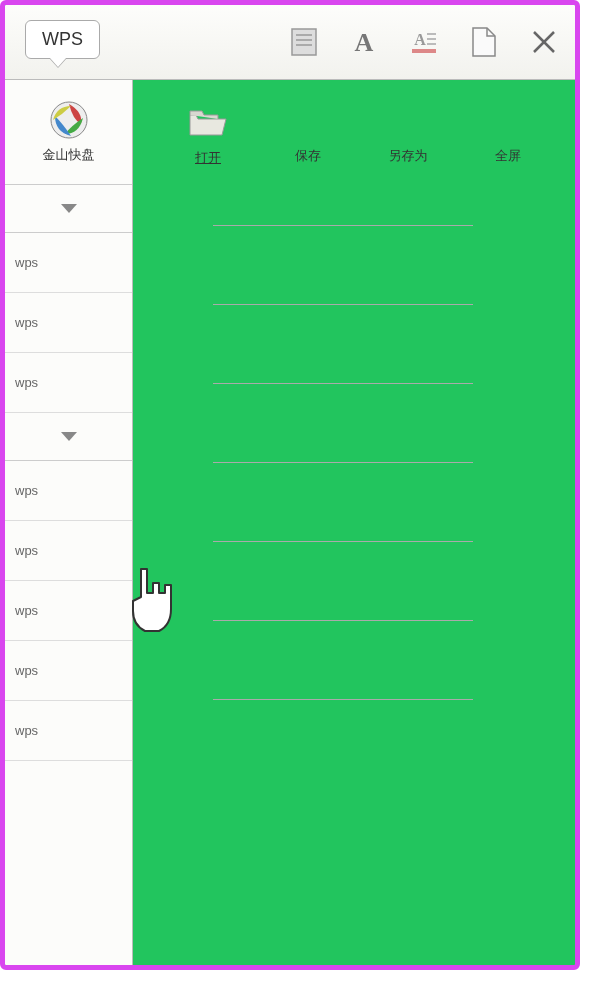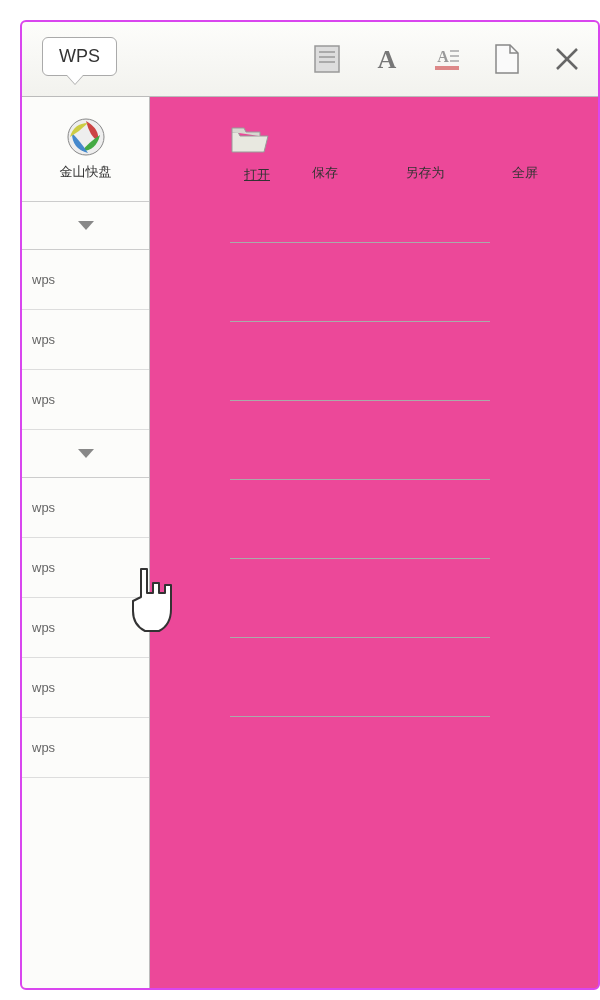--- a/index.html
+++ b/index.html
@@ -10,26 +10,26 @@
     body {
       font-family: "Microsoft YaHei", Arial, sans-serif;
       font-size: 13px;
       color: #333;
       background: #fff;
       width: 600px;
       height: 1000px;
       position: relative;
     }
     .container {
-      border: 2px solid #d946ef;
+      border: 5px solid #d946ef;
       border-radius: 6px;
-      margin: 20px;
+      margin: 0;
       width: 580px;
       height: 970px;
-      background: #ec4899;
+      background: #22c55e;
       overflow: hidden;
     }
     .titlebar {
       height: 75px;
       border-bottom: 1px solid #bbb;
       background: linear-gradient(#fdfdfb, #f2f2ee);
       display: flex;
       align-items: center;
       justify-content: space-between;
       padding: 0 15px 0 20px;
@@ -141,21 +141,21 @@
       gap: 10px;
     }
     .tool-col {
       display: flex;
       flex-direction: column;
       align-items: center;
       gap: 10px;
       width: 80px;
     }
     .tool-col.first {
-      align-items: flex-end;
+      align-items: center;
       width: 90px;
       text-decoration: underline;
     }
     .tool-label-only {
       display: flex;
       align-items: center;
       padding-bottom: 2px;
       width: 90px;
       justify-content: center;
     }

